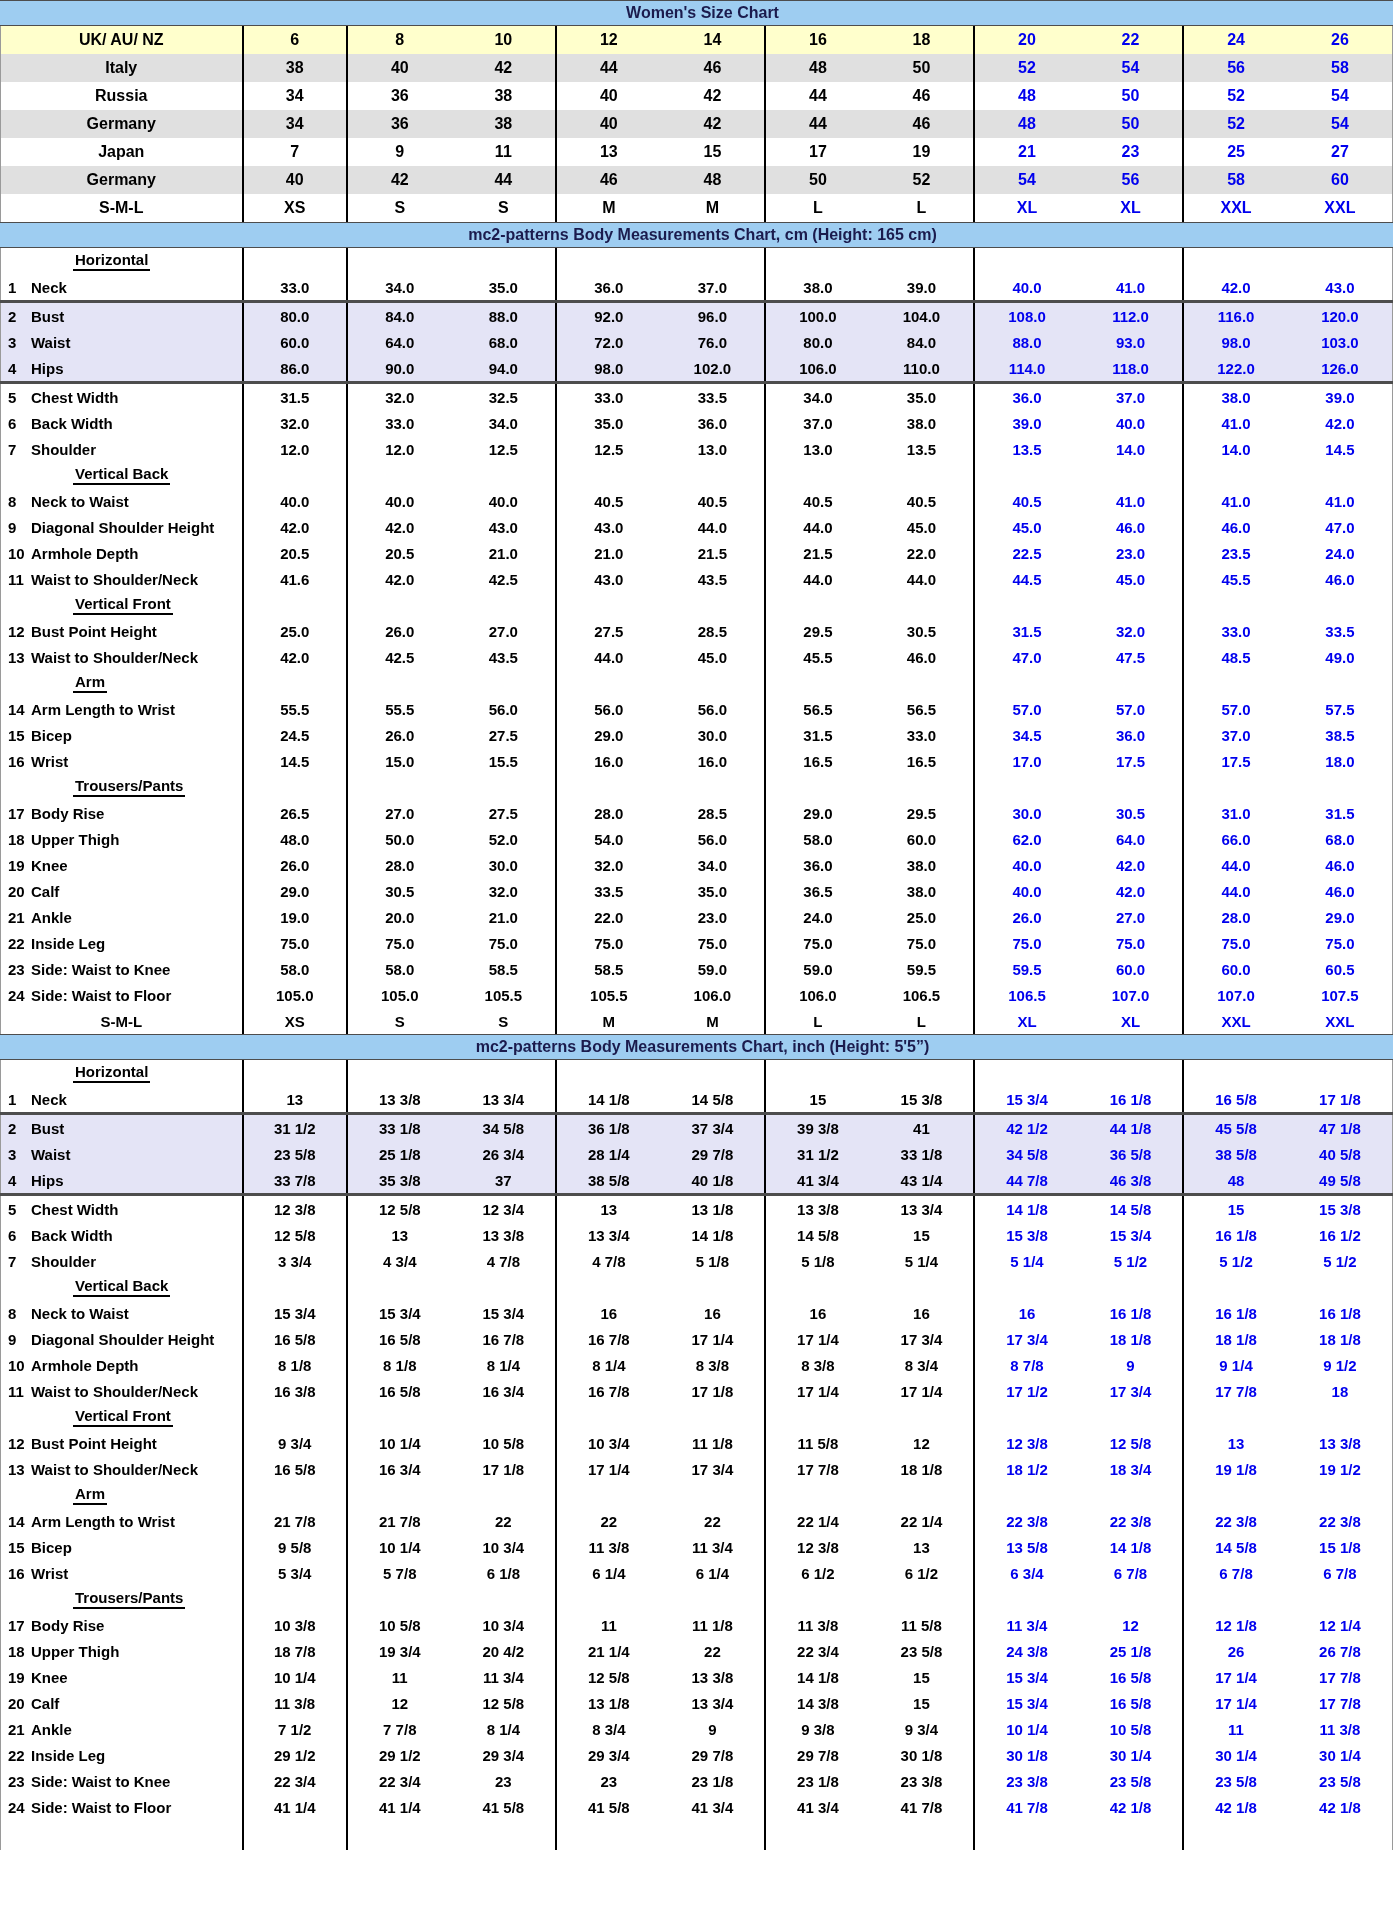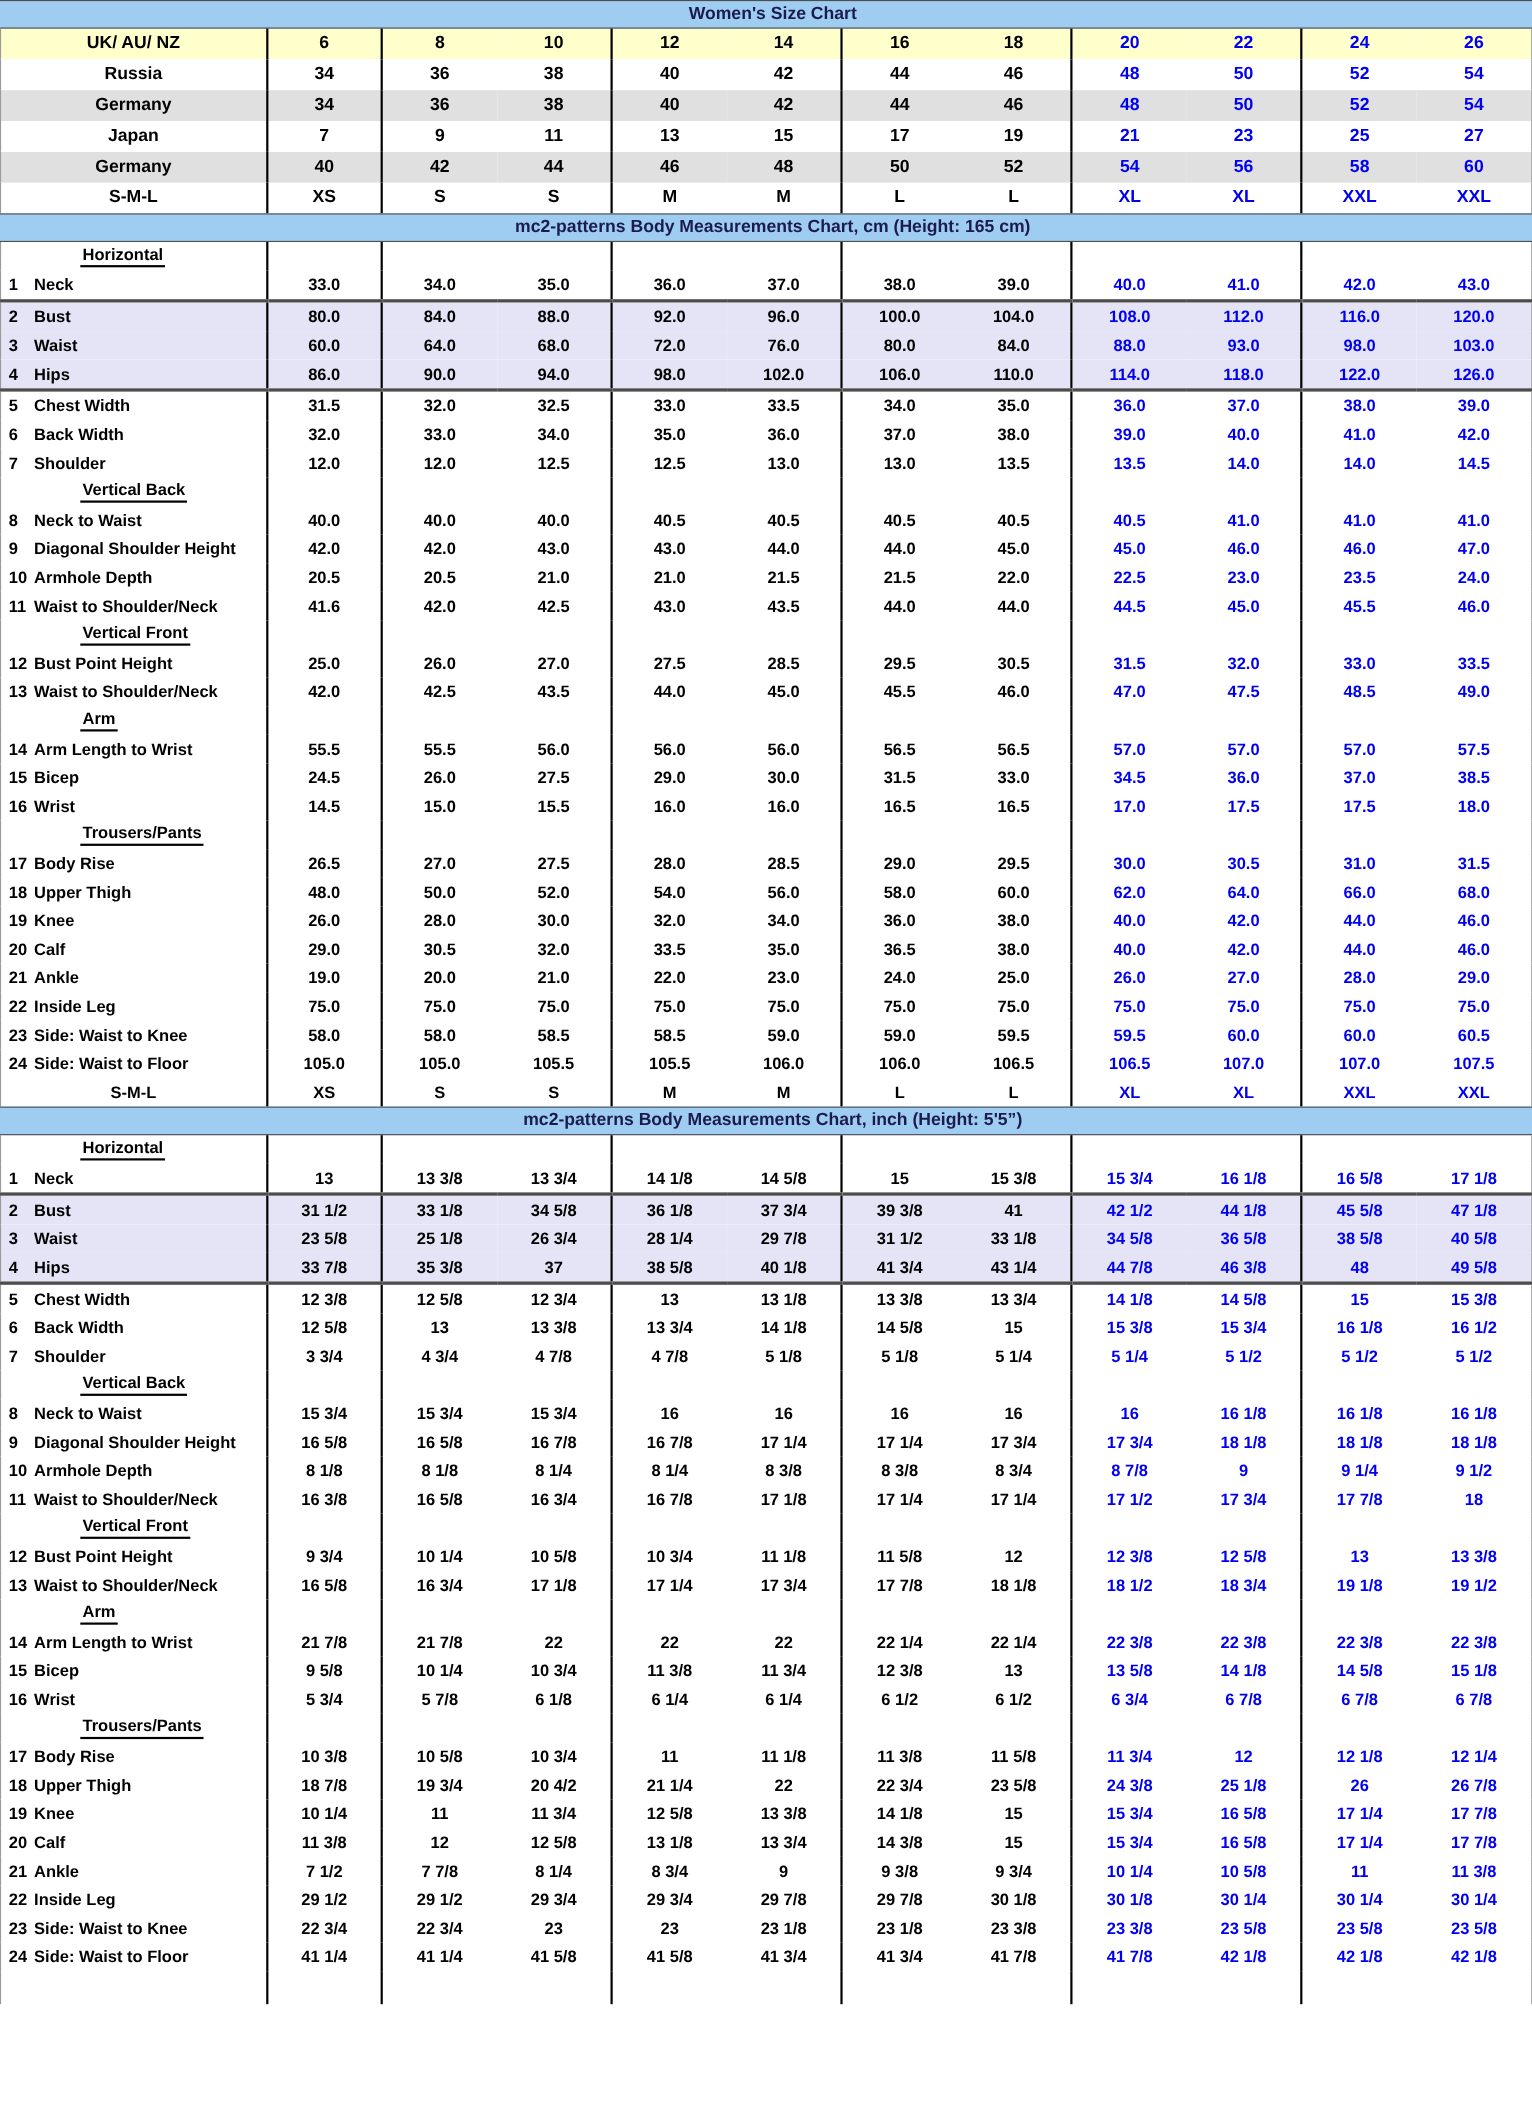--- a/index.html
+++ b/index.html
@@ -56,20 +56,34 @@
         <td class="gb">10</td>
         <td>12</td>
         <td class="gb">14</td>
         <td>16</td>
         <td class="gb">18</td>
         <td class="blue">20</td>
         <td class="blue gb">22</td>
         <td class="blue">24</td>
         <td class="blue">26</td>
       </tr>
+      <tr class="bg-gray">
+        <td class="label c">Italy</td>
+        <td class="gb">38</td>
+        <td>40</td>
+        <td class="gb">42</td>
+        <td>44</td>
+        <td class="gb">46</td>
+        <td>48</td>
+        <td class="gb">50</td>
+        <td class="blue">52</td>
+        <td class="blue gb">54</td>
+        <td class="blue">56</td>
+        <td class="blue">58</td>
+      </tr>
       <tr class="bg-white">
         <td class="label c">Russia</td>
         <td class="gb">34</td>
         <td>36</td>
         <td class="gb">38</td>
         <td>40</td>
         <td class="gb">42</td>
         <td>44</td>
         <td class="gb">46</td>
         <td class="blue">48</td>

